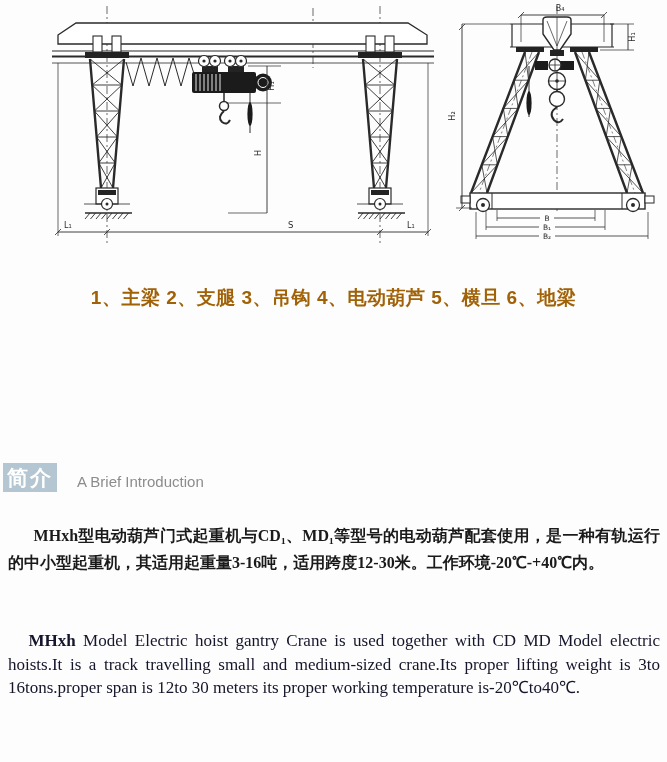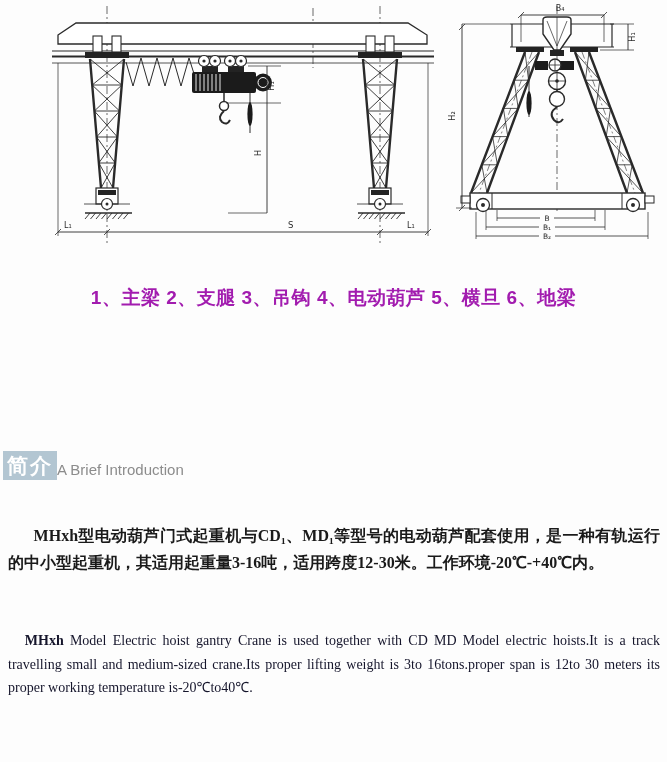--- a/index.html
+++ b/index.html
@@ -7,43 +7,43 @@
     position:relative;width:667px;height:762px;background:#fdfdfd;
     margin:0 auto;overflow:hidden;
     font-family:"Liberation Sans",sans-serif;color:#1c1c1c;
   }
   .diagram{position:absolute;top:0;left:0;}
   svg .ink{stroke:#2a2a2a;fill:none;}
   svg text{fill:#2a2a2a;font-family:"DejaVu Sans",sans-serif;}
 
   .caption{
     position:absolute;top:285px;left:0;width:667px;text-align:center;
-    font-size:19px;font-weight:bold;color:#a21caf;letter-spacing:.5px;
+    font-size:19px;font-weight:bold;color:#a16207;letter-spacing:.5px;
     font-family:"Liberation Sans",sans-serif;
   }
-  .intro-header{position:absolute;top:450px;left:3px;height:30px;display:flex;align-items:flex-end;}
+  .intro-header{position:absolute;top:462px;left:3px;height:30px;display:flex;align-items:flex-end;}
   .intro-badge{
     width:54px;height:29px;display:flex;align-items:center;justify-content:center;
     font-size:21px;font-weight:bold;color:#ffffff;letter-spacing:2px;
   }
-  .intro-title{margin-left:0;font-size:15px;color:#8c8c8c;padding-bottom:2px;}
+  .intro-title{margin-left:20px;font-size:15px;color:#8c8c8c;padding-bottom:2px;}
 
   .cn-text{
     position:absolute;top:504px;left:8px;right:7px;
     font-family:"Liberation Serif",serif;font-weight:bold;
     font-size:16px;line-height:26.5px;color:#1a1a1a;text-align:justify;margin-top:19px;
   }
   .cn-text p{margin:0;}
   .cn-p1{text-indent:1.6em;}
   .cn-p2{text-indent:2em;}
 
   .en-text{
     position:absolute;top:629px;left:8px;right:7px;
     font-family:"Liberation Serif",serif;
-    font-size:14px;line-height:23.5px;color:#15152b;text-align:justify;
+    font-size:17px;line-height:23.5px;color:#15152b;text-align:justify;
   }
   .en-text p{margin:0;}
   .en-p1{text-indent:1.2em;}
   .en-p2{text-indent:2.6em;}
   .en-p1 b{font-weight:bold;}
 </style>
 </head>
 <body>
 
 <div class="page">

